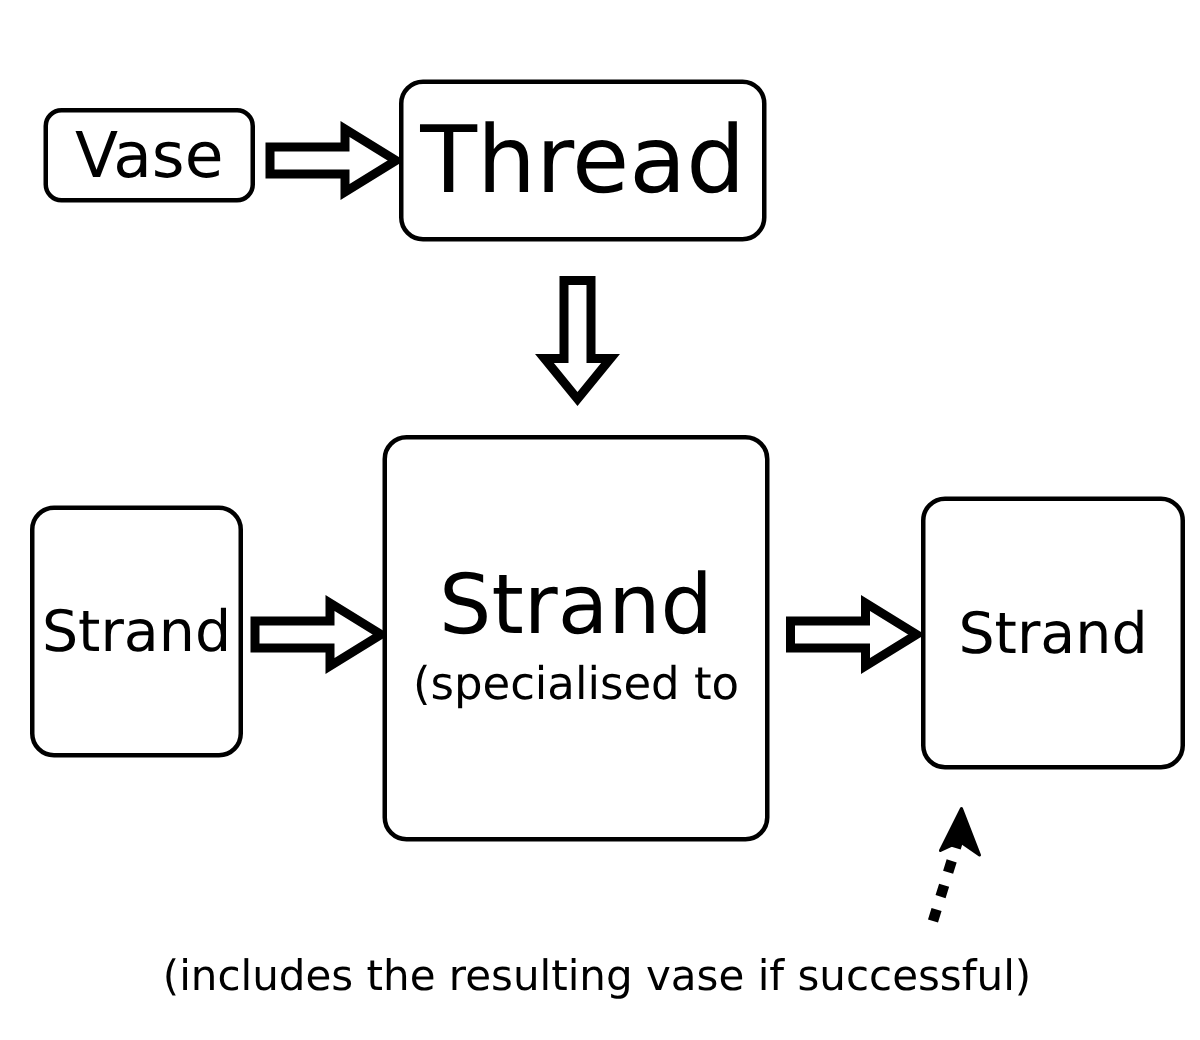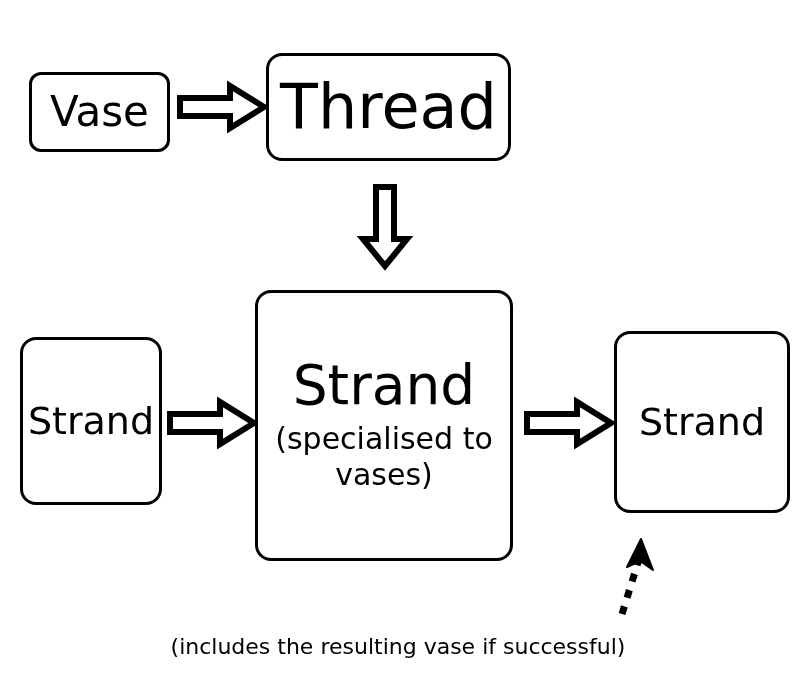--- a/index.html
+++ b/index.html
@@ -36,21 +36,21 @@
     align-items: center;
     justify-content: center;
     text-align: center;
     line-height: 1.12;
   }
 
   #node-vase {
     left: 29px;
     top: 72px;
     width: 141px;
-    height: 80px;
+    height: 63px;
     border-radius: 12px;
     font-size: 42px;
   }
 
   #node-thread {
     left: 266px;
     top: 53px;
     width: 245px;
     height: 108px;
     border-radius: 16px;
@@ -109,21 +109,21 @@
   #arrow-strand-output { left: 525px; top: 399px; width: 88px; height: 48px; }
   #arrow-caption-output { left: 605px; top: 534px; width: 56px; height: 86px; }
 
   
   #caption-note {
     position: absolute;
     left: 0;
     top: 634px;
     width: 796px;
     text-align: center;
-    font-size: 22px;
+    font-size: 28px;
     line-height: 1.2;
   }
 </style>
 </head>
 <body>
 
 <div id="diagram-canvas">
 
   <div class="node" id="node-vase">
     <span class="node-line">Vase</span>
@@ -145,21 +145,20 @@
     <span class="node-line">Strand</span>
   </div>
 
   <svg class="arrow-svg" id="arrow-input-strand" viewBox="0 0 88 48">
     <polygon points="2,15 52,15 52,3 86,24 52,45 52,33 2,33" fill="#ffffff" stroke="#000000" stroke-width="6" stroke-linejoin="miter"></polygon>
   </svg>
 
   <div class="node" id="node-strand">
     <span class="node-title-big">Strand</span>
     <span class="node-subtext node-line">(specialised to</span>
-    <span class="node-subtext node-line">vases)</span>
   </div>
 
   <svg class="arrow-svg" id="arrow-strand-output" viewBox="0 0 88 48">
     <polygon points="2,15 52,15 52,3 86,24 52,45 52,33 2,33" fill="#ffffff" stroke="#000000" stroke-width="6" stroke-linejoin="miter"></polygon>
   </svg>
 
   <div class="node" id="node-strand-output">
     <span class="node-line">Strand</span>
   </div>
 

